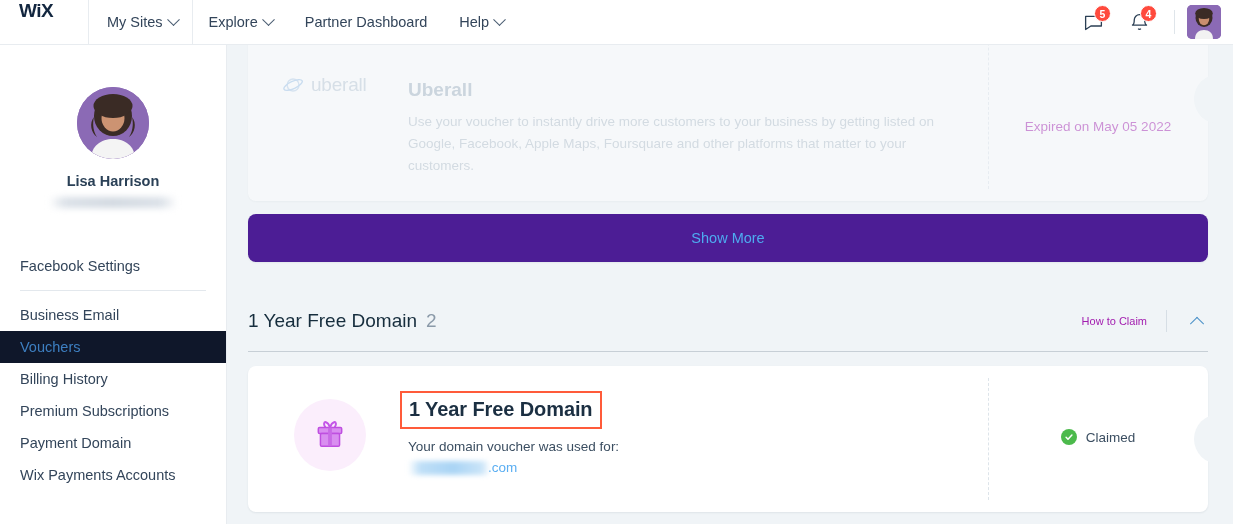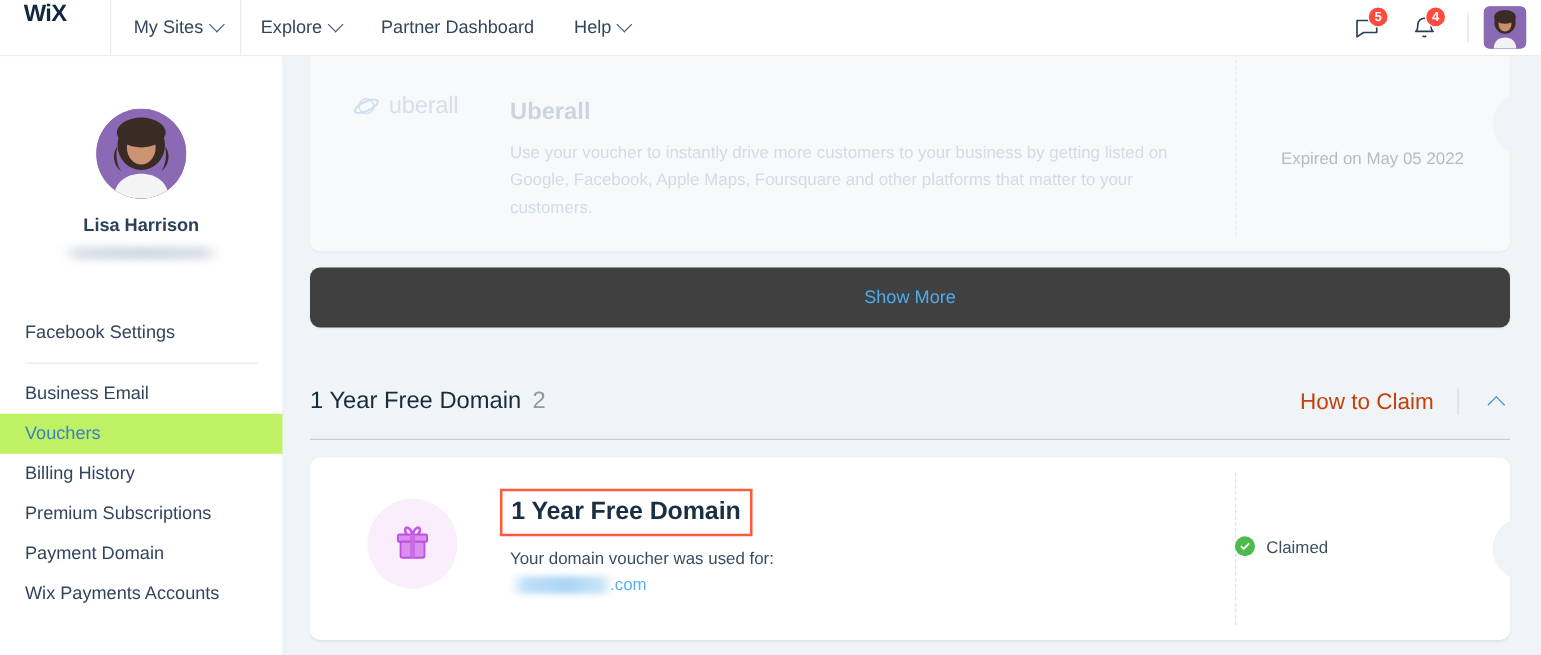--- a/index.html
+++ b/index.html
@@ -85,21 +85,21 @@
       rgba(255,255,255,0) 0%, #dbe1e8 12%, #d2d9e1 50%, #dbe1e8 88%,
       rgba(255,255,255,0) 100%);
     filter: blur(3px); border-radius: 3px;
   }
   .nav { margin-top: 42px; }
   .nav-item {
     display: block; height: 32px; line-height: 32px;
     padding-left: 20px; font-size: 14.5px; color: #33455a;
     cursor: pointer;
   }
-  .nav-item.active { background: #bef264; color: #3d7fc1; }
+  .nav-item.active { background: #0f172a; color: #3d7fc1; }
   .nav-sep {
     height: 1px; background: #e3e8ed; margin: 8px 20px 8px 20px;
   }
 
   
   .main {
     position: absolute; top: 45px; left: 227px;
     width: 1106px; height: 479px;
     background: #f0f4f7;
     overflow: hidden;
@@ -136,44 +136,44 @@
   .ub-title {
     position: absolute; left: 160px; top: 83px;
     font-size: 19px; font-weight: 700; color: #9fb0c0;
   }
   .ub-desc {
     position: absolute; left: 160px; top: 115px; width: 560px;
     font-size: 13.5px; line-height: 22px; color: #b0bdc9;
   }
   .ub-expired {
     position: absolute; left: 740px; right: 0; top: 123px;
-    text-align: center; font-size: 13.5px; color: #737373;
+    text-align: center; font-size: 13.5px; color: #a21caf;
   }
 
   
   .showmore {
     position: absolute; left: 21px; top: 169px;
     width: 960px; height: 48px;
-    background: #404040; border-radius: 8px;
+    background: #4c1d95; border-radius: 8px;
     display: flex; align-items: center; justify-content: center;
     box-shadow: 0 1px 2px rgba(22,45,61,.06);
     cursor: pointer;
   }
   .showmore span { font-size: 14.5px; color: #4eabf0; }
 
   
   .section-head {
     position: absolute; left: 21px; top: 247px;
     width: 960px; height: 58px;
     display: flex; align-items: center;
   }
   .sh-title { font-size: 19px; color: #162d3d; }
   .sh-count { font-size: 19px; color: #8b9aa9; margin-left: 9px; }
   .sh-spacer { flex: 1; }
-  .sh-link { font-size: 18px; color: #c2410c; cursor: pointer; }
+  .sh-link { font-size: 11px; color: #a21caf; cursor: pointer; }
   .sh-vsep { width: 1px; height: 22px; background: #d6dee5; margin: 0 19px; }
   .sh-collapse {
     width: 22px; height: 22px; display: flex;
     align-items: center; justify-content: center; cursor: pointer;
   }
   .chev-up {
     display: inline-block; width: 10px; height: 10px;
     border-left: 1.8px solid #4a90c8;
     border-top: 1.8px solid #4a90c8;
     transform: rotate(45deg) translate(2px,2px);
@@ -216,21 +216,21 @@
     background: linear-gradient(90deg,
       rgba(255,255,255,0) 0%, #bfdff7 15%, #a9d4f5 55%, #c9e4f8 90%,
       rgba(255,255,255,0) 100%);
     filter: blur(2.5px); border-radius: 2px;
   }
   .dom-tld {
     font-size: 13.5px; color: #5aaef2; margin-left: -2px;
   }
   .status-wrap {
     position: absolute; left: 740px; right: 0; top: 63px;
-    display: flex; align-items: center; justify-content: flex-start; gap: 9px;
+    display: flex; align-items: center; justify-content: center; gap: 9px;
   }
   .check-circle {
     width: 16px; height: 16px; border-radius: 50%;
     background: #4cba4c;
     display: flex; align-items: center; justify-content: center;
     flex-shrink: 0;
   }
   .status-text { font-size: 13.5px; color: #3b4e61; }
 </style>
 </head>

